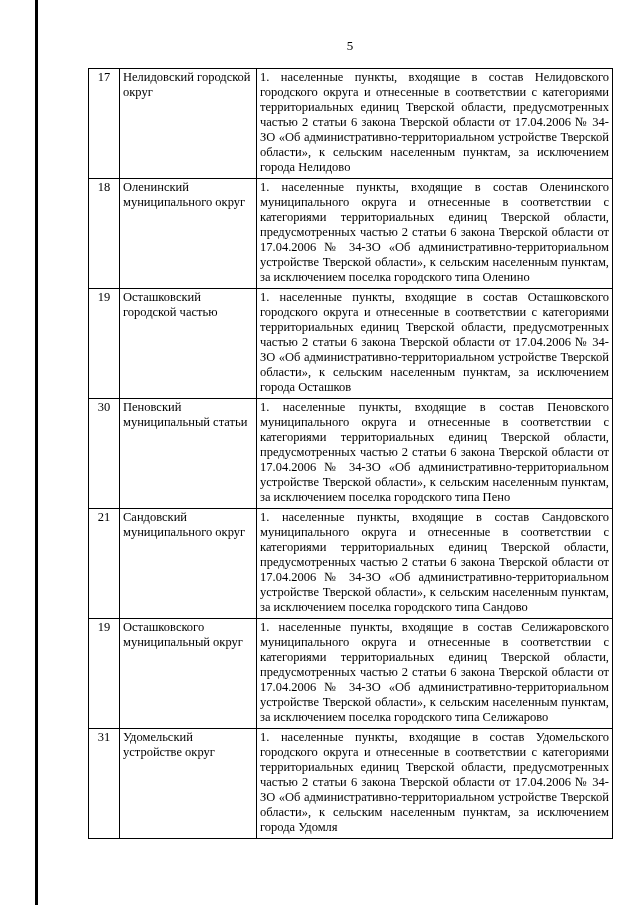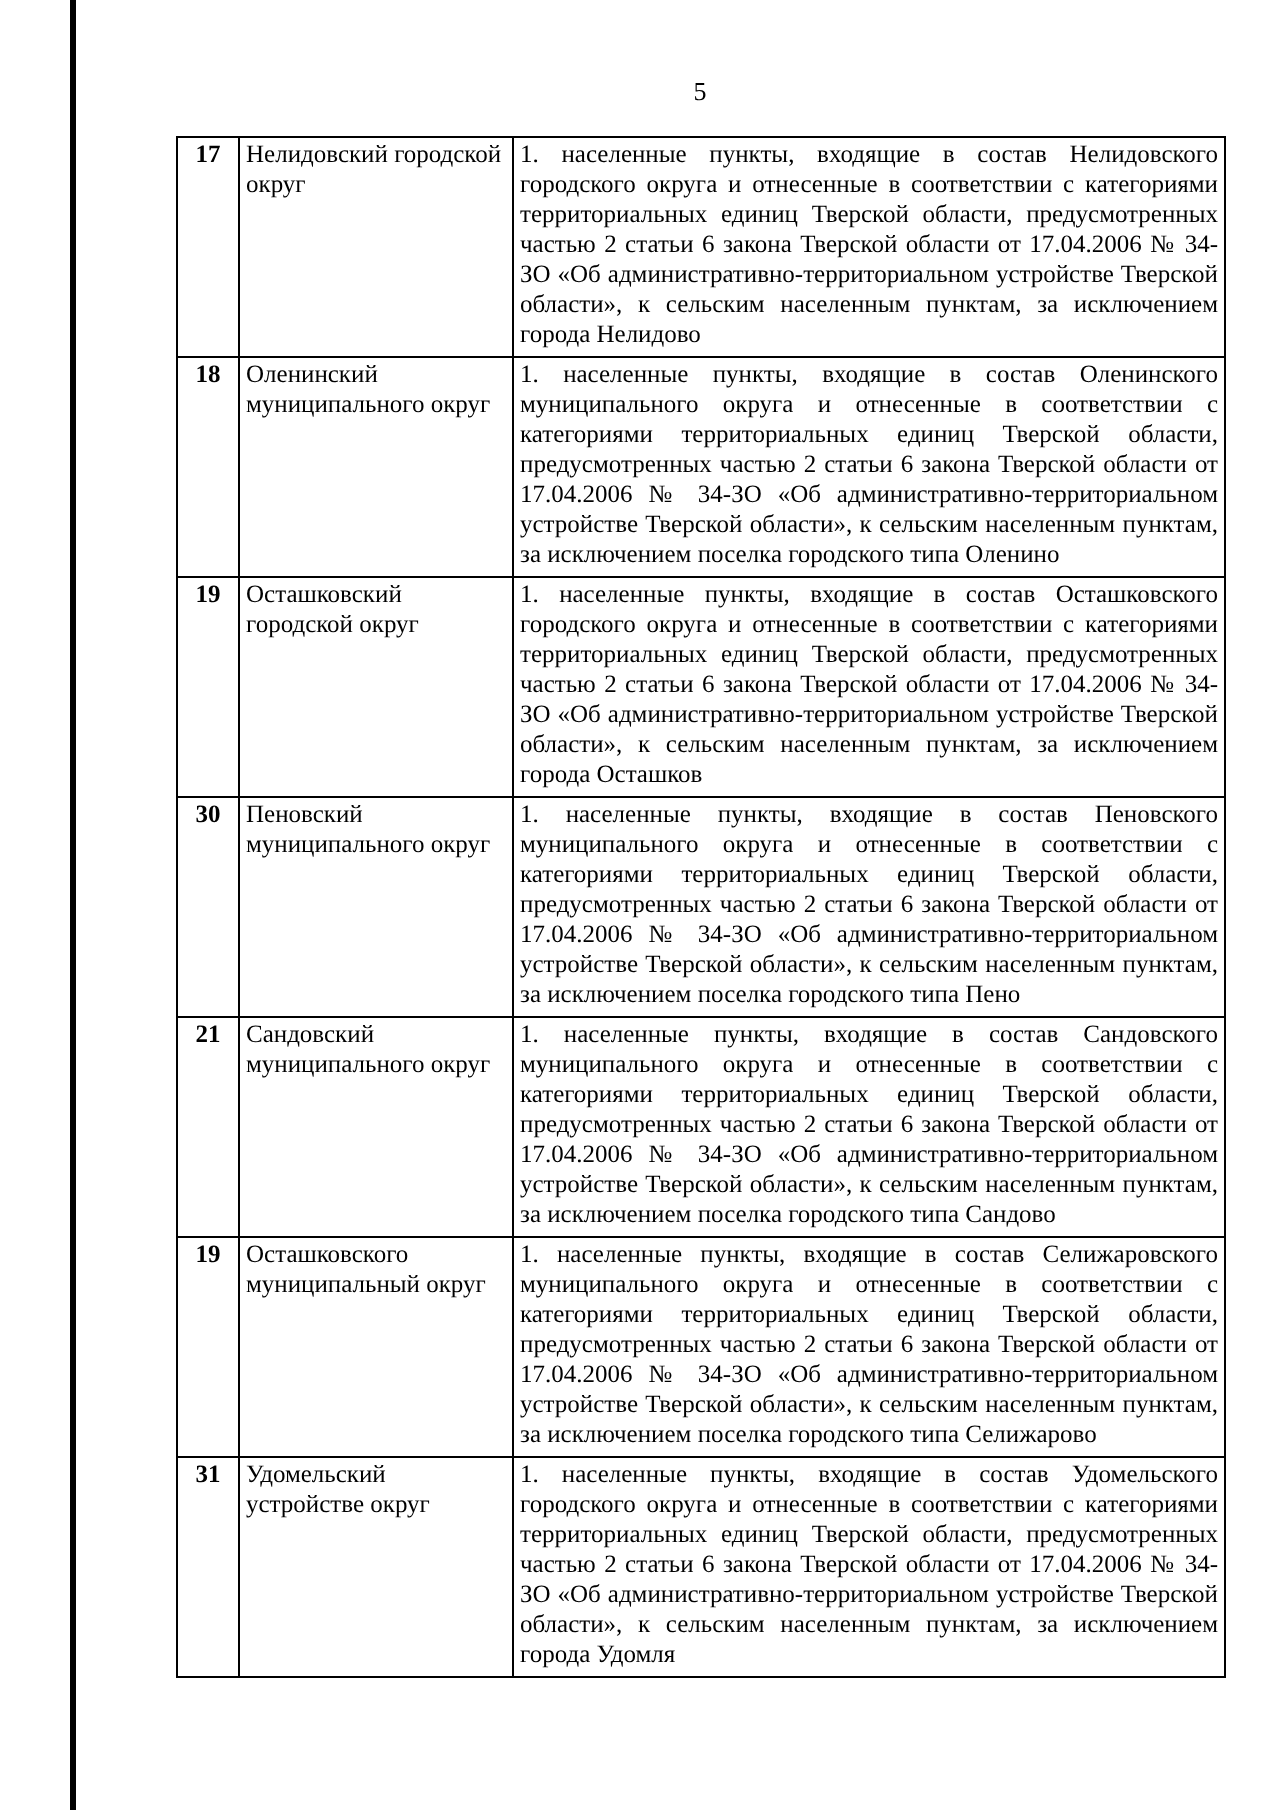--- a/index.html
+++ b/index.html
@@ -42,21 +42,20 @@
     vertical-align: top;
     font-size: 12.5px;
     line-height: 15px;
     padding: 1px 3px 3px 3px;
   }
   td.cell-num {
     width: 31px;
     text-align: center;
     padding-left: 1px;
     padding-right: 1px;
-    font-weight: bold;
   }
   td.cell-name {
     width: 137px;
     padding-left: 6px;
     padding-right: 4px;
     margin-left: 12px;
   }
   td.cell-desc {
     width: 356px;
     text-align: justify;
@@ -80,27 +79,27 @@
   </tr>
 
   <tr>
     <td class="cell-num">18</td>
     <td class="cell-name">Оленинский муниципального округ</td>
     <td class="cell-desc">1. населенные пункты, входящие в состав Оленинского муниципального округа и отнесенные в соответствии с категориями территориальных единиц Тверской области, предусмотренных частью 2 статьи 6 закона Тверской области от 17.04.2006 № 34-ЗО «Об административно-территориальном устройстве Тверской области», к сельским населенным пунктам, за исключением поселка городского типа Оленино</td>
   </tr>
 
   <tr>
     <td class="cell-num">19</td>
-    <td class="cell-name">Осташковский городской округ</td>
+    <td class="cell-name">Осташковский городской частью</td>
     <td class="cell-desc">1. населенные пункты, входящие в состав Осташковского городского округа и отнесенные в соответствии с категориями территориальных единиц Тверской области, предусмотренных частью 2 статьи 6 закона Тверской области от 17.04.2006 № 34-ЗО «Об административно-территориальном устройстве Тверской области», к сельским населенным пунктам, за исключением города Осташков</td>
   </tr>
 
   <tr>
     <td class="cell-num">30</td>
-    <td class="cell-name">Пеновский муниципального округ</td>
+    <td class="cell-name">Пеновский муниципальный статьи</td>
     <td class="cell-desc">1. населенные пункты, входящие в состав Пеновского муниципального округа и отнесенные в соответствии с категориями территориальных единиц Тверской области, предусмотренных частью 2 статьи 6 закона Тверской области от 17.04.2006 № 34-ЗО «Об административно-территориальном устройстве Тверской области», к сельским населенным пунктам, за исключением поселка городского типа Пено</td>
   </tr>
 
   <tr>
     <td class="cell-num">21</td>
     <td class="cell-name">Сандовский муниципального округ</td>
     <td class="cell-desc">1. населенные пункты, входящие в состав Сандовского муниципального округа и отнесенные в соответствии с категориями территориальных единиц Тверской области, предусмотренных частью 2 статьи 6 закона Тверской области от 17.04.2006 № 34-ЗО «Об административно-территориальном устройстве Тверской области», к сельским населенным пунктам, за исключением поселка городского типа Сандово</td>
   </tr>
 
   <tr>

